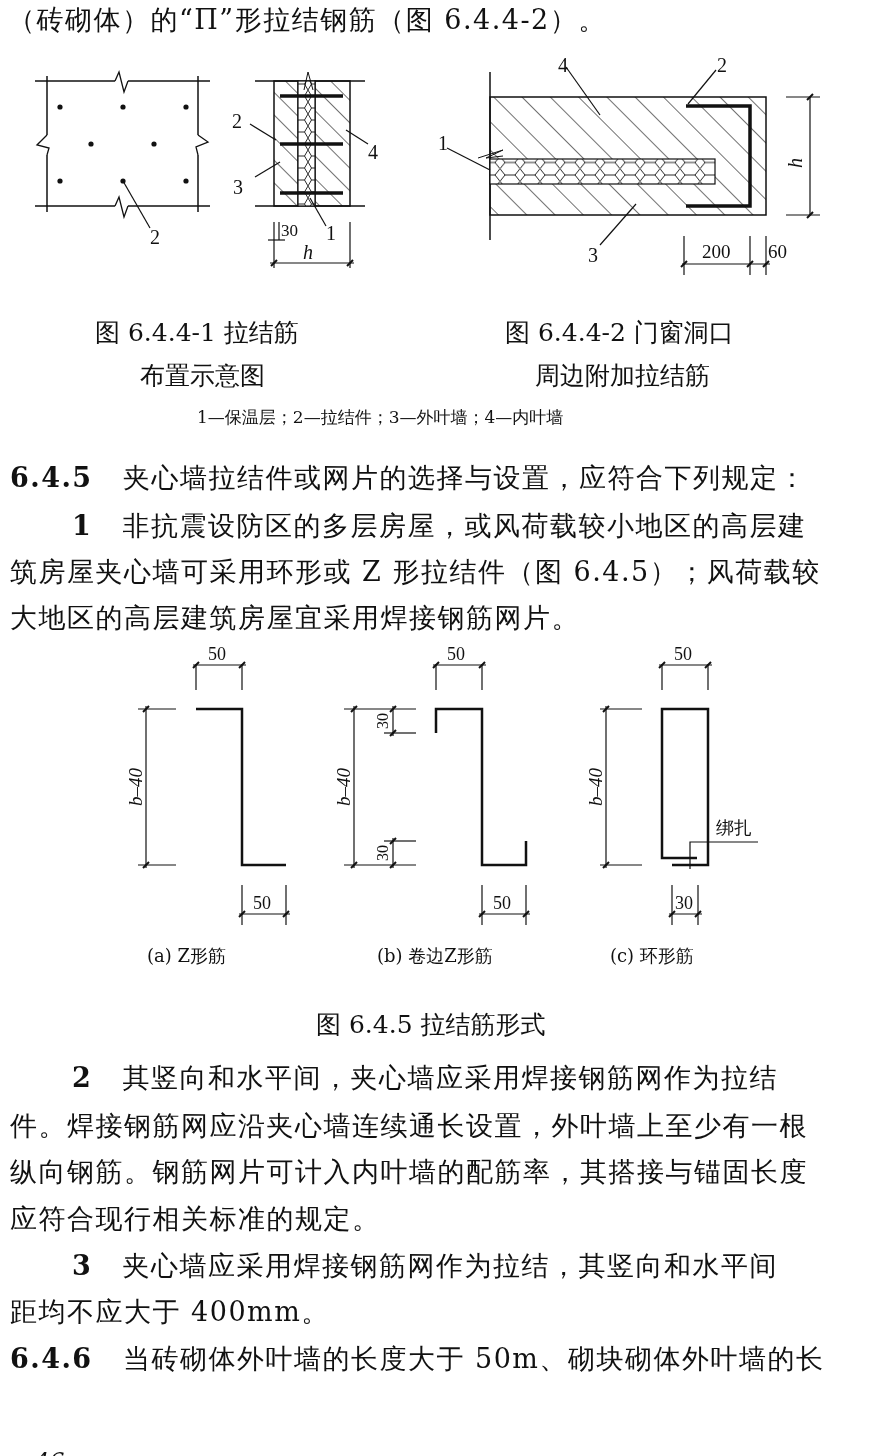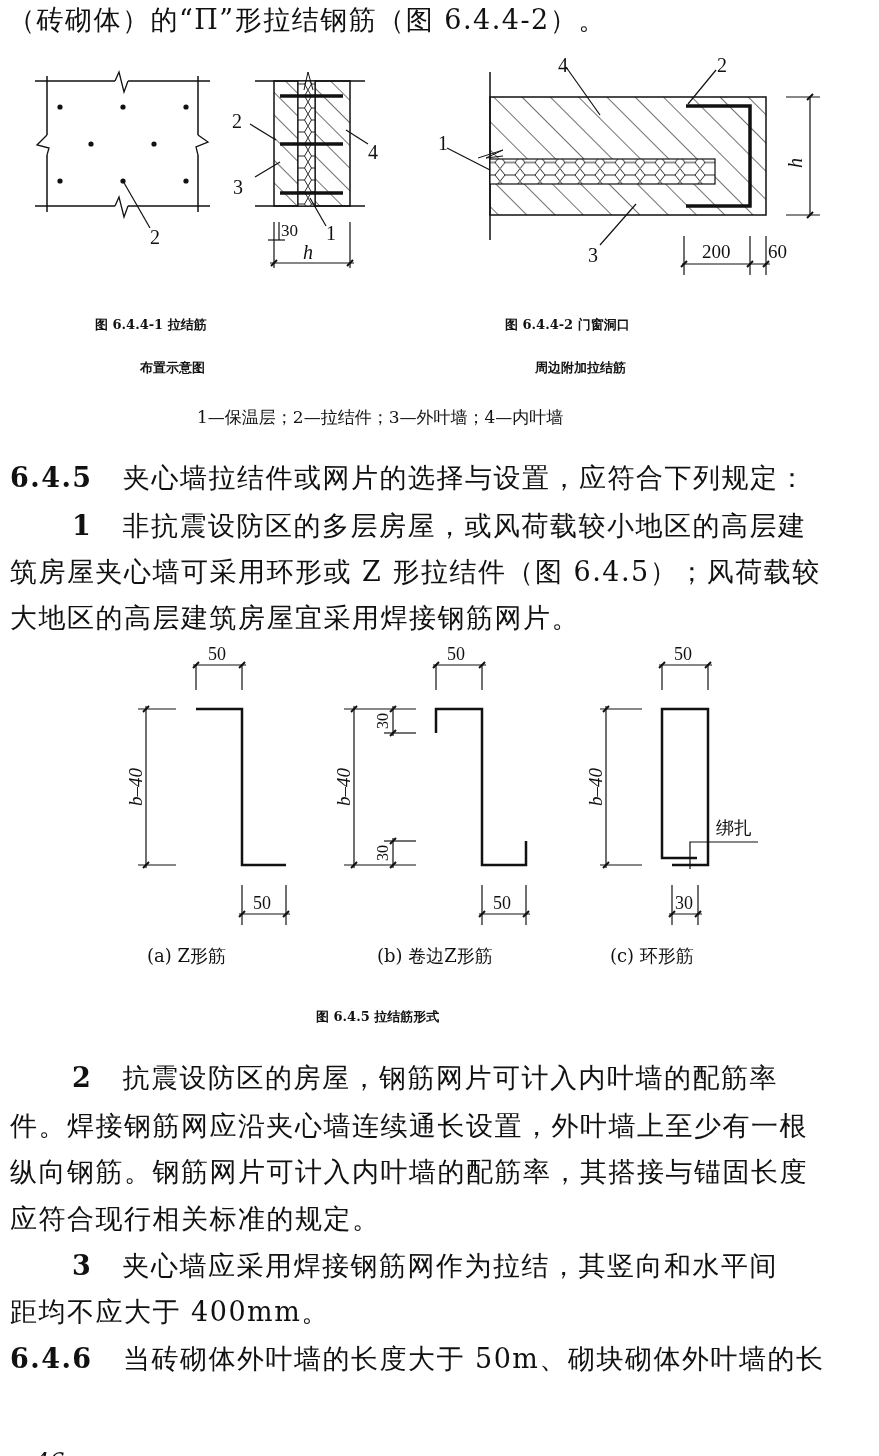--- a/index.html
+++ b/index.html
@@ -1,20 +1,20 @@
 <!DOCTYPE html>
 <html><head>
 <meta charset="utf-8">
 <style>
   html, body { margin: 0; padding: 0; background: #ffffff; }
   body { width: 879px; height: 1456px; position: relative; overflow: hidden;
          font-family: "DejaVu Serif", "Liberation Serif", serif; color: #111; }
   .abs { position: absolute; }
   .body-text { font-size: 27px; line-height: 48px; letter-spacing: 1.5px; white-space: nowrap; }
-  .caption { font-size: 13px; white-space: nowrap; font-weight: bold; }
+  .caption { font-size: 25px; white-space: nowrap; }
   .legend { font-size: 17px; white-space: nowrap; }
   .bold { font-weight: bold; }
   svg text { font-family: "Liberation Serif", "DejaVu Serif", serif; fill: #111; }
   .sub-cap { font-size: 18px; white-space: nowrap; }
   .pagenum { font-style: italic; font-size: 24px; }
 </style>
 </head>
 <body>
 
 <div class="abs body-text" style="left:8px; top:-4px;">（砖砌体）的“Π”形拉结钢筋（图 6.4.4-2）。</div>
@@ -221,21 +221,21 @@
     <text x="675" y="909" font-size="18">30</text>
   </g>
 </svg>
 
 <div class="abs sub-cap" style="left:147px; top:944px;text-align:right;">(a) Z形筋</div>
 <div class="abs sub-cap" style="left:377px; top:944px;">(b) 卷边Z形筋</div>
 <div class="abs sub-cap" style="left:610px; top:944px;">(c) 环形筋</div>
 <div class="abs caption" style="left:316px; top:1008px;">图 6.4.5   拉结筋形式</div>
 
 <div class="abs body-text" style="left:72px; top:1054px;">
-  <span class="bold">2</span>&nbsp;&nbsp;&nbsp;<span>抗震设防区的房屋，钢筋网片可计入内叶墙的配筋率</span>
+  <span class="bold">2</span>&nbsp;&nbsp;&nbsp;<span>其竖向和水平间，夹心墙应采用焊接钢筋网作为拉结</span>
 </div>
 <div class="abs body-text" style="left:10px; top:1102px;">件。焊接钢筋网应沿夹心墙连续通长设置，外叶墙上至少有一根</div>
 <div class="abs body-text" style="left:10px; top:1148px;">纵向钢筋。钢筋网片可计入内叶墙的配筋率，其搭接与锚固长度</div>
 <div class="abs body-text" style="left:10px; top:1195px;">应符合现行相关标准的规定。</div>
 
 <div class="abs body-text" style="left:72px; top:1242px;">
   <span class="bold">3</span>&nbsp;&nbsp;&nbsp;<span>夹心墙应采用焊接钢筋网作为拉结，其竖向和水平间</span>
 </div>
 <div class="abs body-text" style="left:10px; top:1288px;">距均不应大于 400mm。</div>
 

